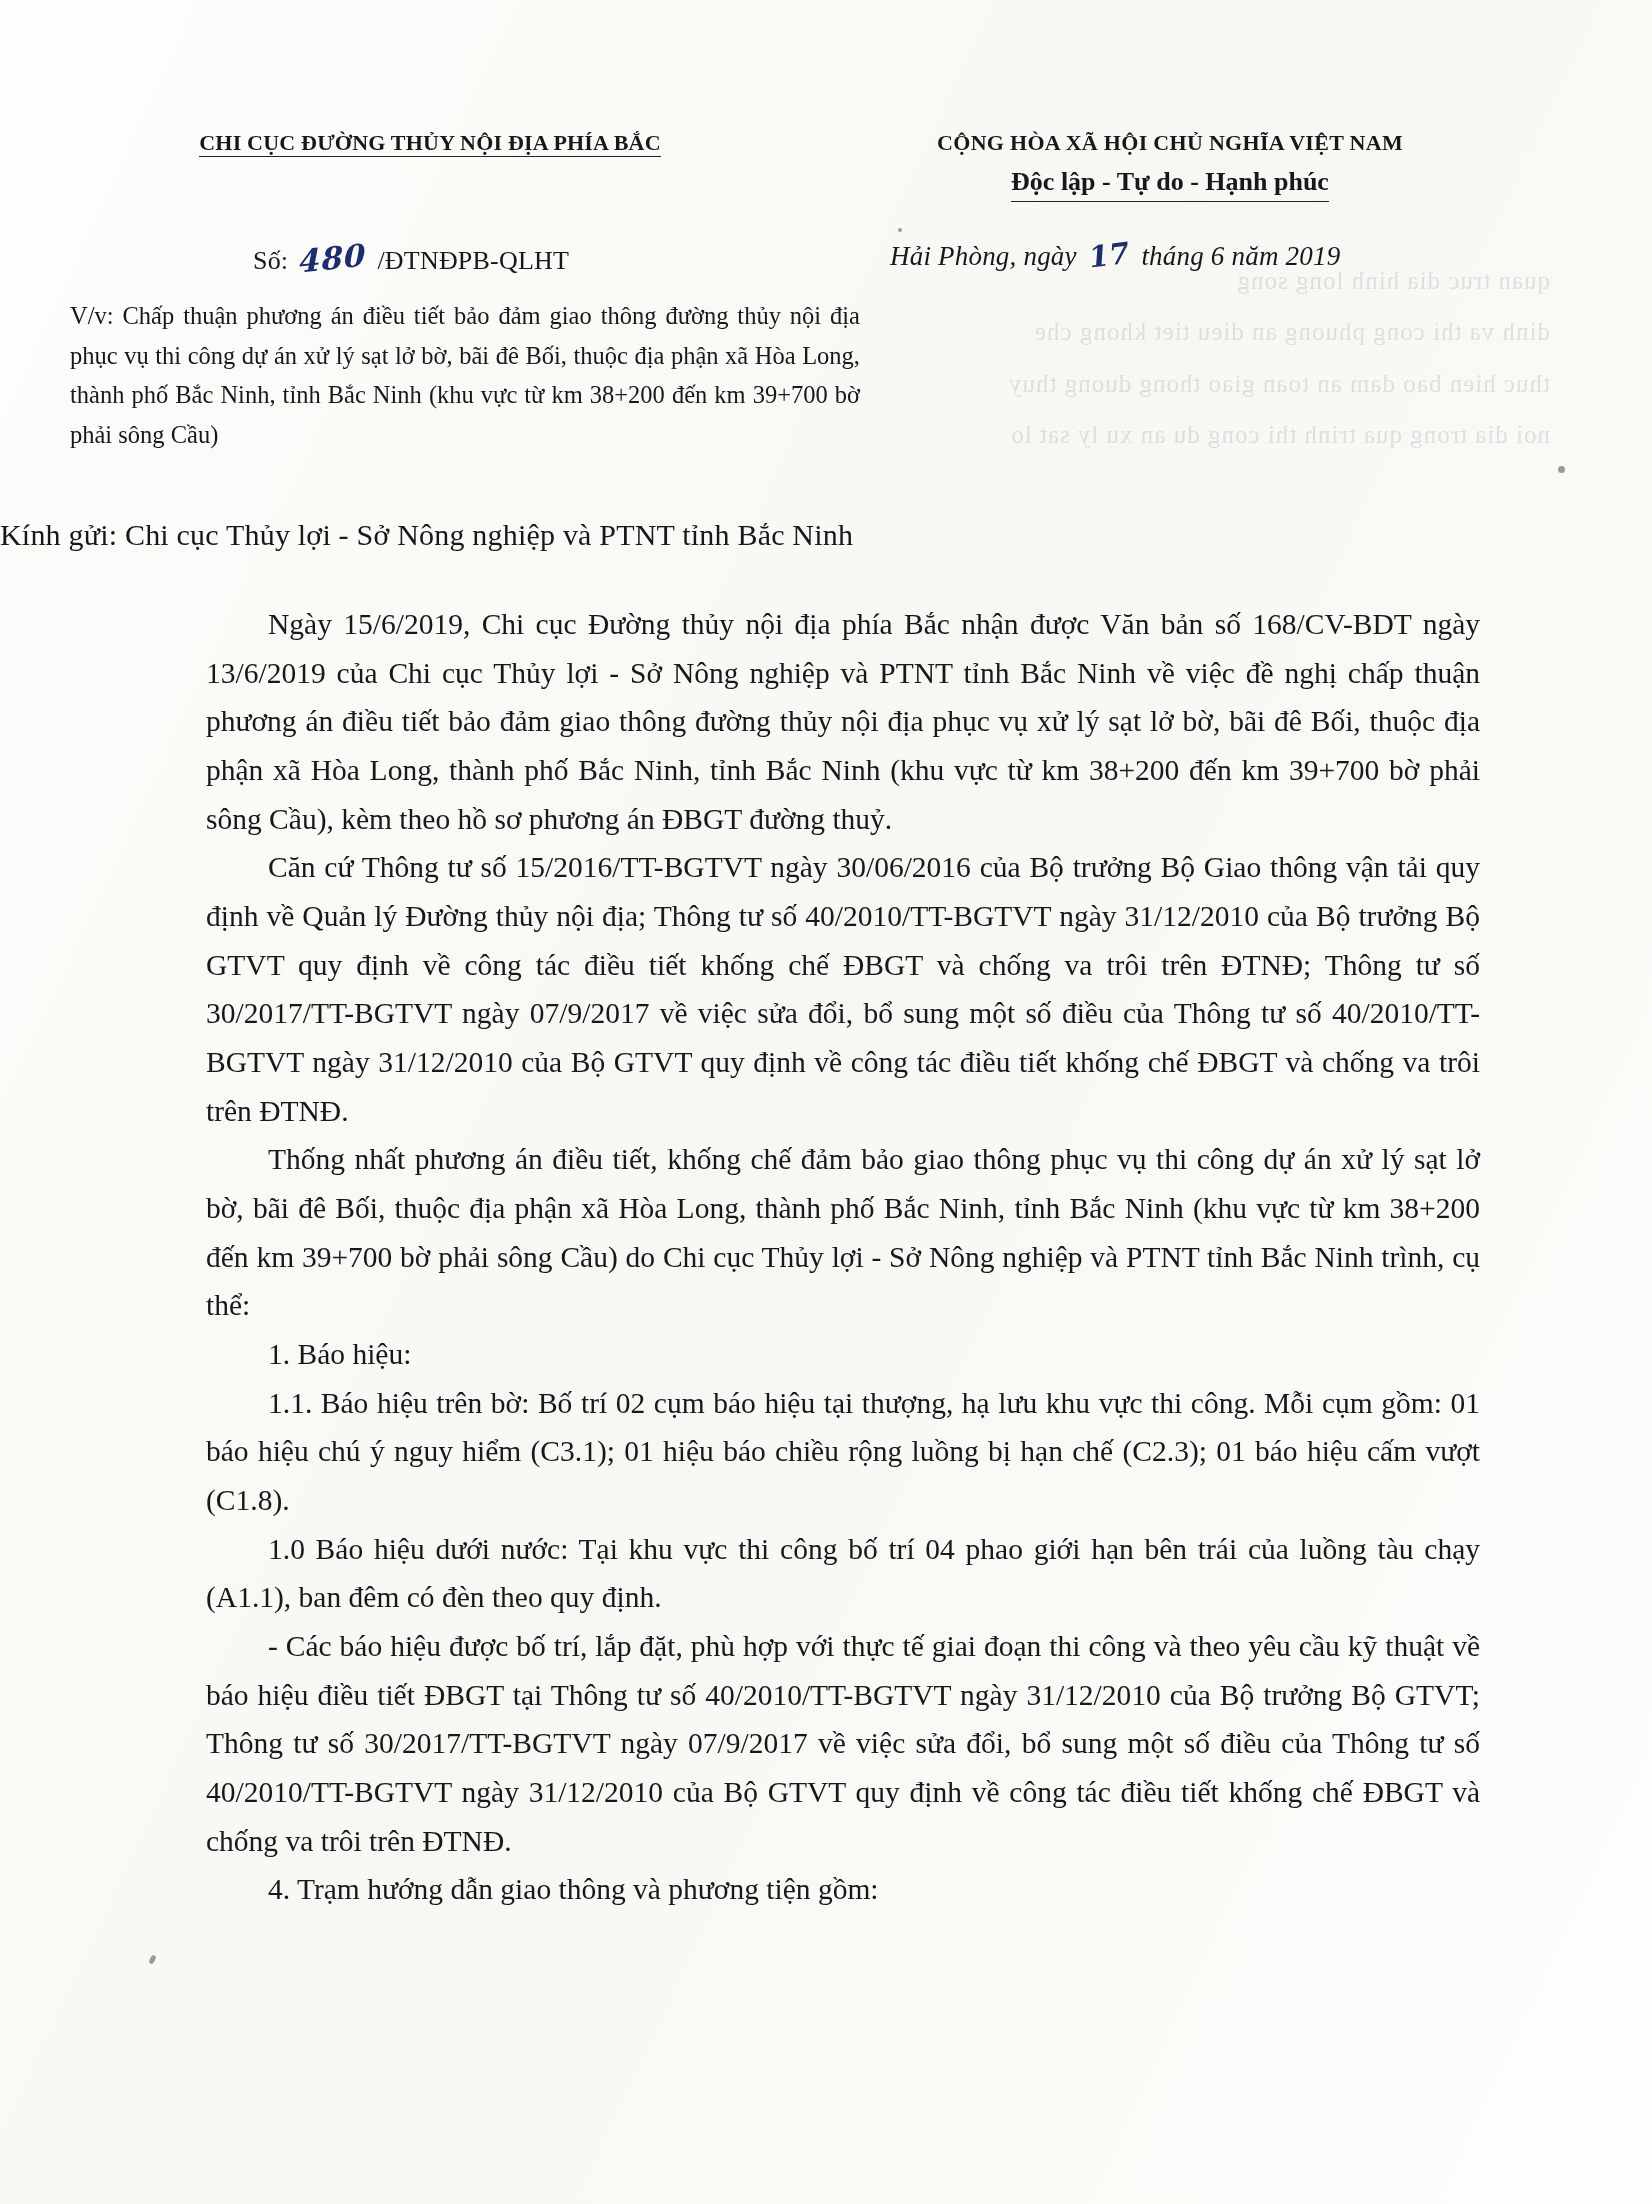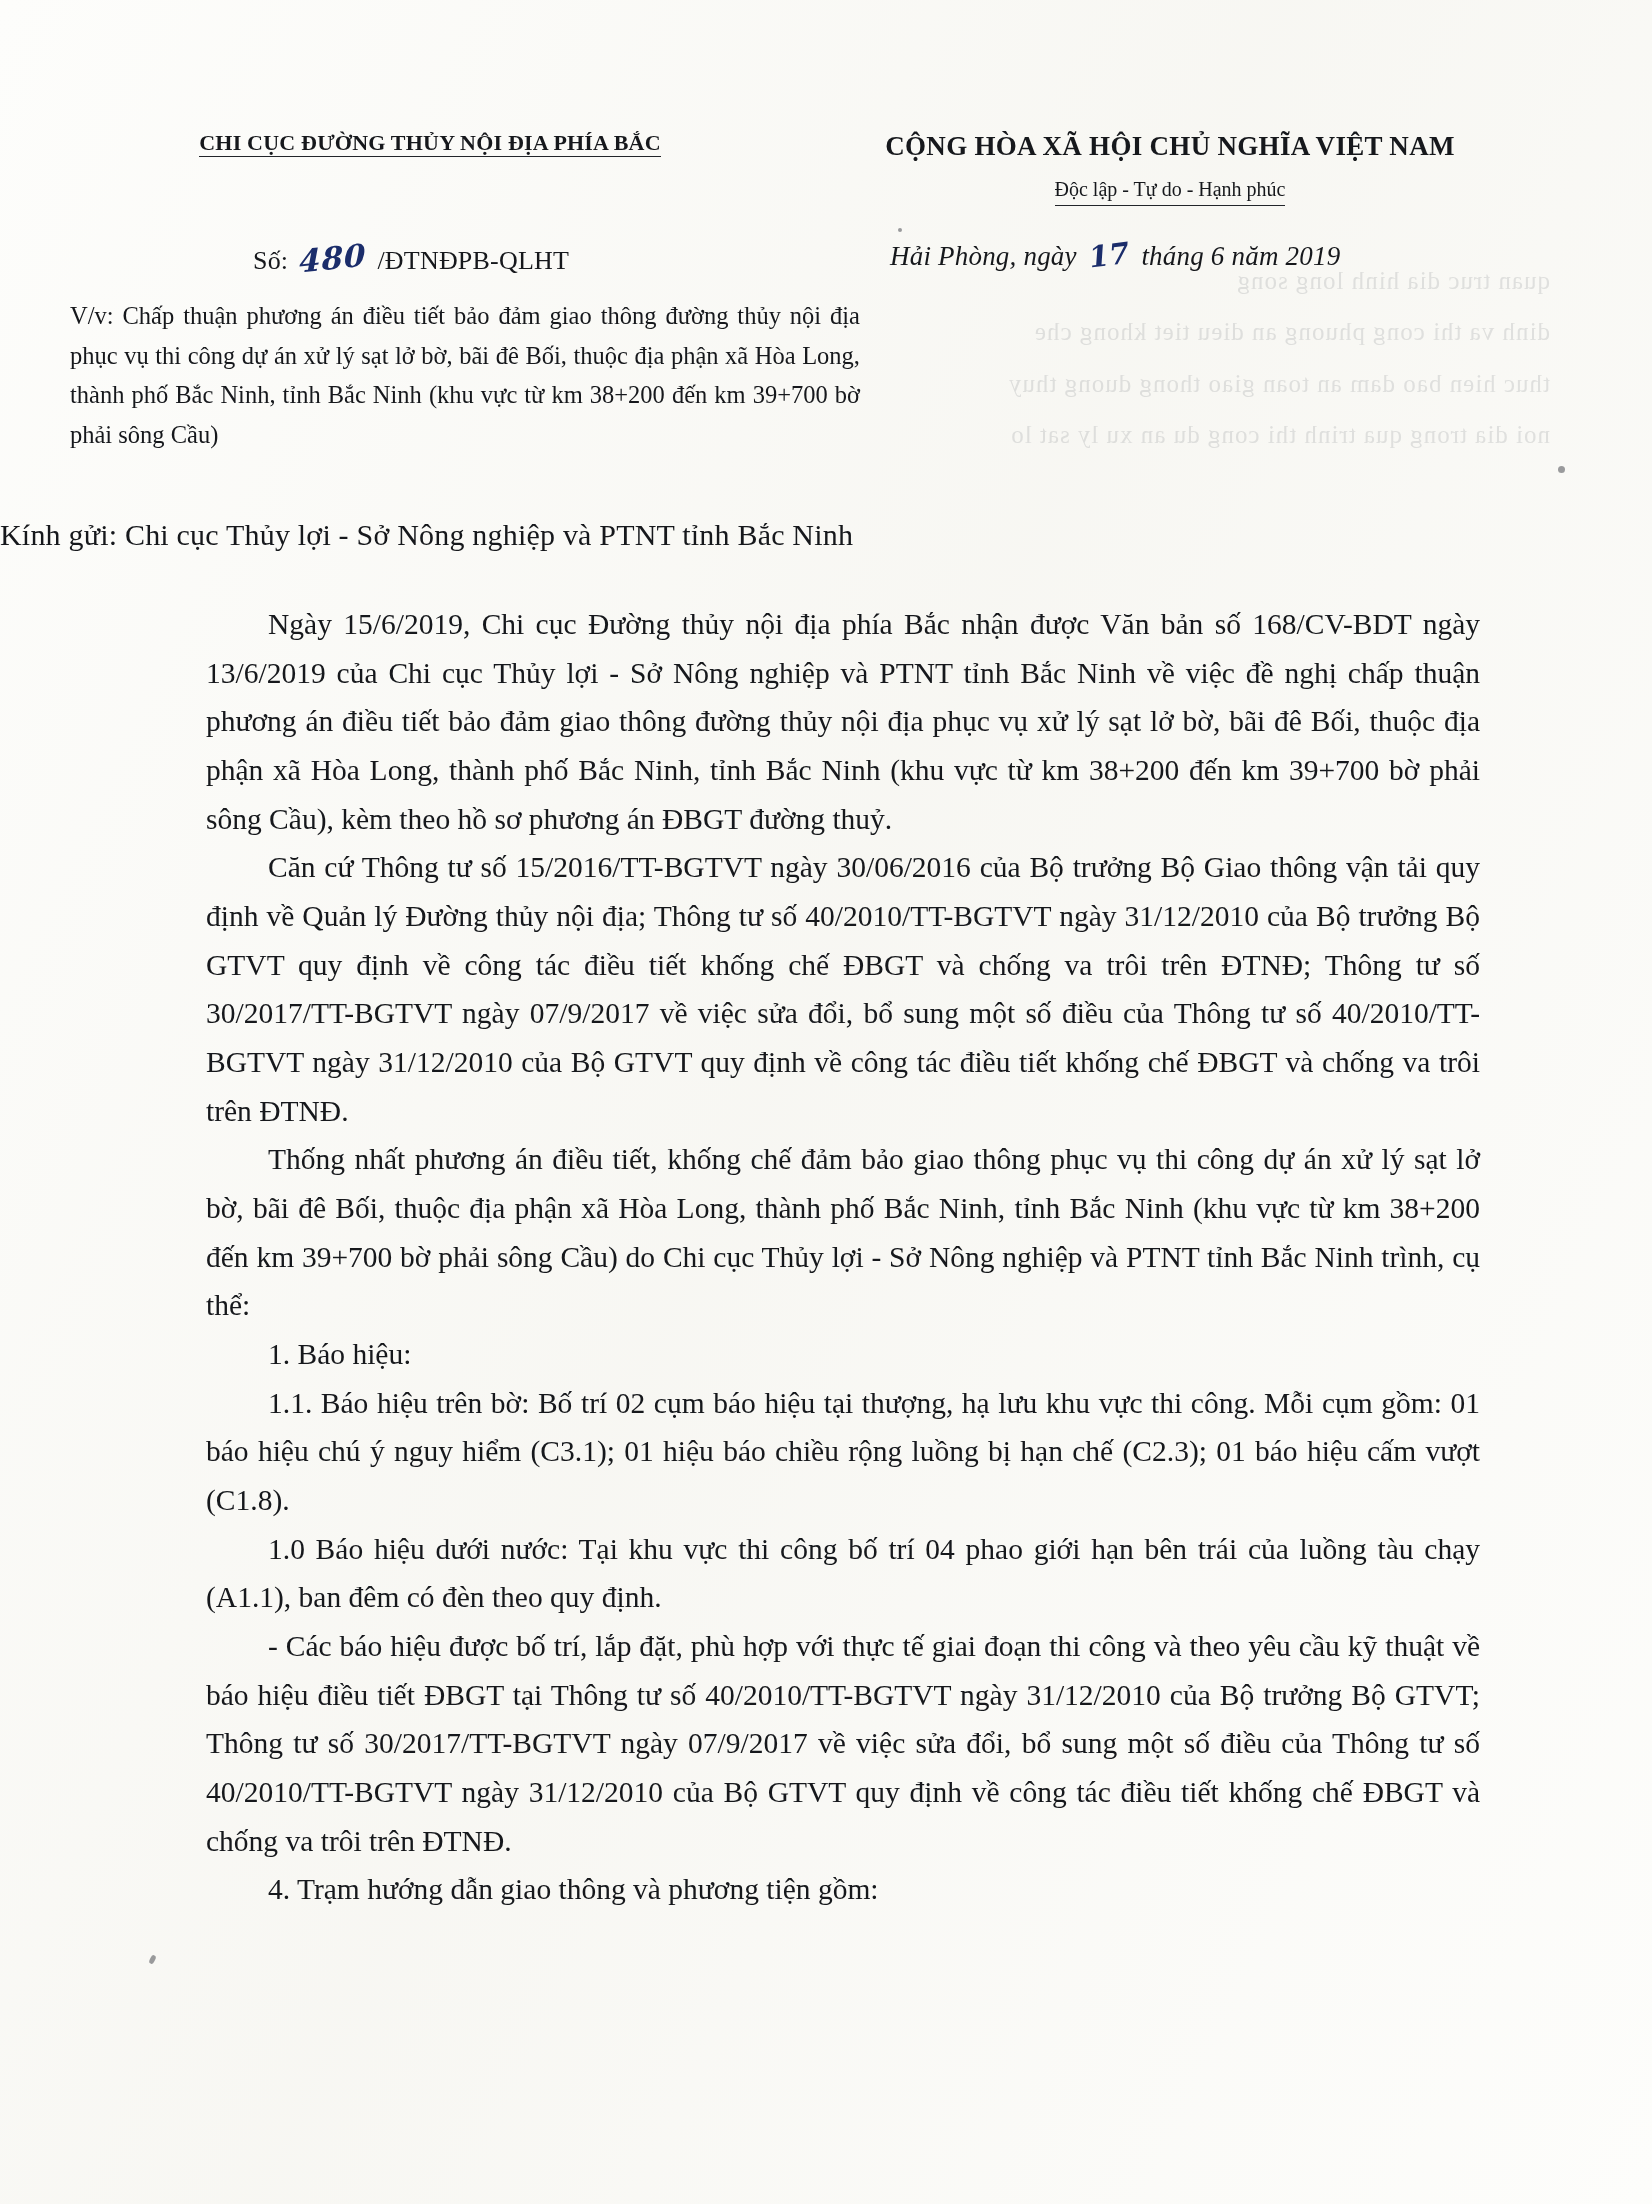--- a/index.html
+++ b/index.html
@@ -64,28 +64,28 @@
   .org-line2 {
     font-size: 22px;
     font-weight: bold;
     letter-spacing: 0.2px;
   }
   .org-line2 .underline-part {
     border-bottom: 1.6px solid #22252a;
     padding-bottom: 1px;
   }
   .nation-line1 {
-    font-size: 27px;
+    font-size: 22px;
     font-weight: bold;
     letter-spacing: 0.3px;
   }
   .nation-line2 {
-    font-size: 20px;
-    font-weight: normal;
-    margin-top: 12px;
+    font-size: 26px;
+    font-weight: bold;
+    margin-top: 6px;
     display: inline-block;
     border-bottom: 1.8px solid #22252a;
     padding-bottom: 2px;
   }
 
   
   .so-line {
     position: absolute;
     top: 240px;
     left: 253px;

